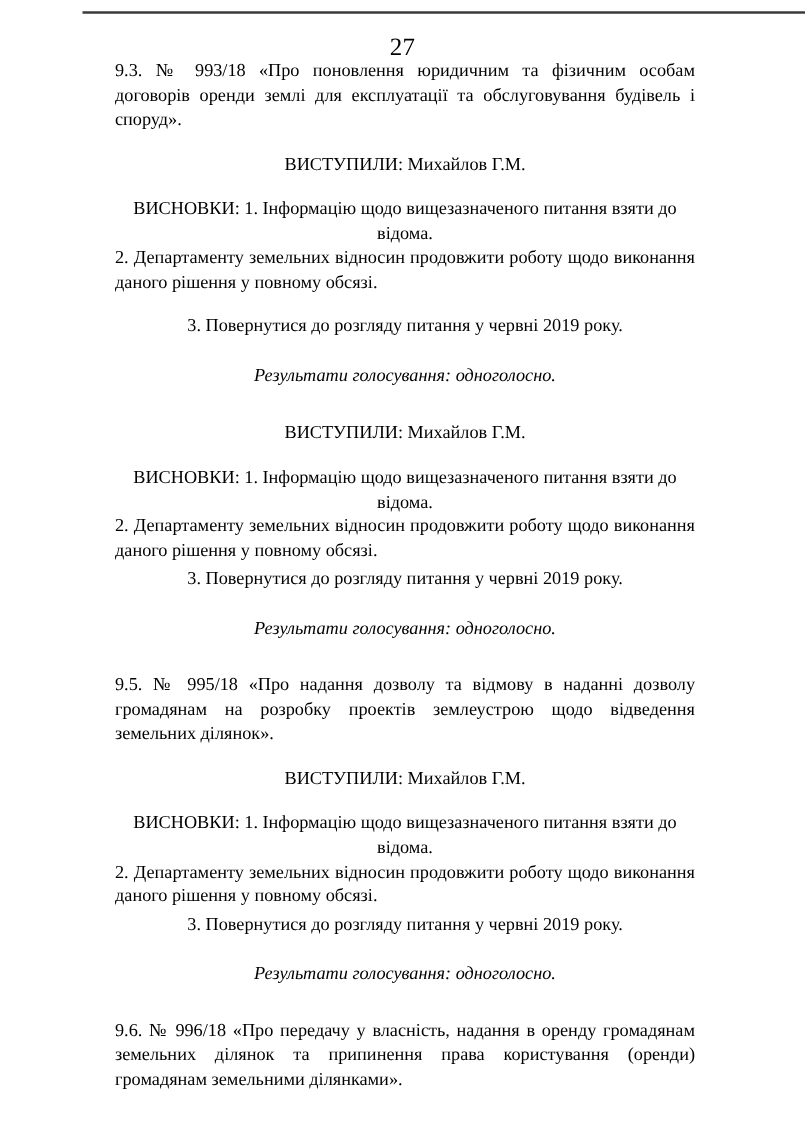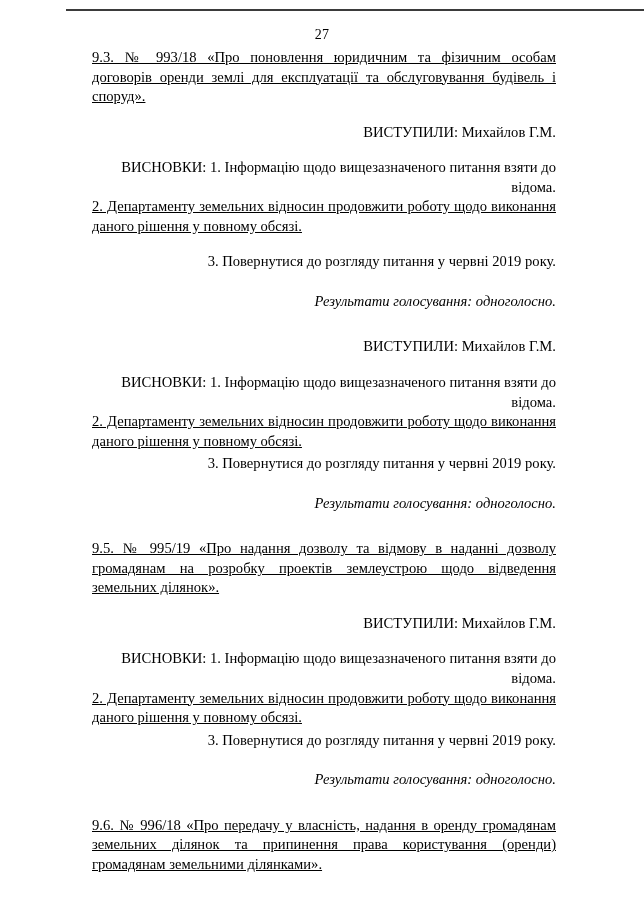--- a/index.html
+++ b/index.html
@@ -29,41 +29,40 @@
     width: 578px;
     height: 2px;
     background: #3b3b3b;
   }
   .page-number {
     position: absolute;
     top: 27px;
     left: 0;
     width: 644px;
     text-align: center;
-    font-size: 14px;
+    font-size: 20px;
     letter-spacing: 0.2px;
   }
   .content {
     position: absolute;
     top: 48px;
     left: 92px;
     width: 464px;
   }
   p {
     margin: 0;
     font-size: 14.6px;
     line-height: 1.34;
   }
   .just {
     text-align: justify;
     text-justify: inter-word;
-    text-decoration: underline;
   }
   .left {
-    text-align: right;
+    text-align: center;
   }
   .gap-md { margin-top: 16px; }
   .gap-lg { margin-top: 26px; }
   .gap-xs { margin-top: 3px; }
   .italic {
     font-style: italic;
     margin-top: 20px;
   }
 </style>
 </head>
@@ -88,21 +87,21 @@
 
     <div class="gap-lg">
       <p class="left gap-md">ВИСТУПИЛИ: Михайлов Г.М.</p>
       <p class="left gap-md">ВИСНОВКИ: 1. Інформацію щодо вищезазначеного питання взяти до відома.</p>
       <p class="just">2. Департаменту земельних відносин продовжити роботу щодо виконання даного рішення у повному обсязі.</p>
       <p class="left gap-xs">3. Повернутися до розгляду питання у червні 2019 року.</p>
       <p class="left italic gap-md">Результати голосування: одноголосно.</p>
     </div>
 
     <div class="gap-lg">
-      <p class="just">9.5. № 995/19 «Про надання дозволу та відмову в наданні дозволу громадянам на розробку проектів землеустрою щодо відведення земельних ділянок».</p>
+      <p class="just">9.5. № 995/18 «Про надання дозволу та відмову в наданні дозволу громадянам на розробку проектів землеустрою щодо відведення земельних ділянок».</p>
       <p class="left gap-md">ВИСТУПИЛИ: Михайлов Г.М.</p>
       <p class="left gap-md">ВИСНОВКИ: 1. Інформацію щодо вищезазначеного питання взяти до відома.</p>
       <p class="just">2. Департаменту земельних відносин продовжити роботу щодо виконання даного рішення у повному обсязі.</p>
       <p class="left gap-xs">3. Повернутися до розгляду питання у червні 2019 року.</p>
       <p class="left italic gap-md">Результати голосування: одноголосно.</p>
     </div>
 
     <div class="gap-lg">
       <p class="just">9.6. № 996/18 «Про передачу у власність, надання в оренду громадянам земельних ділянок та припинення права користування (оренди) громадянам земельними ділянками».</p>
 

